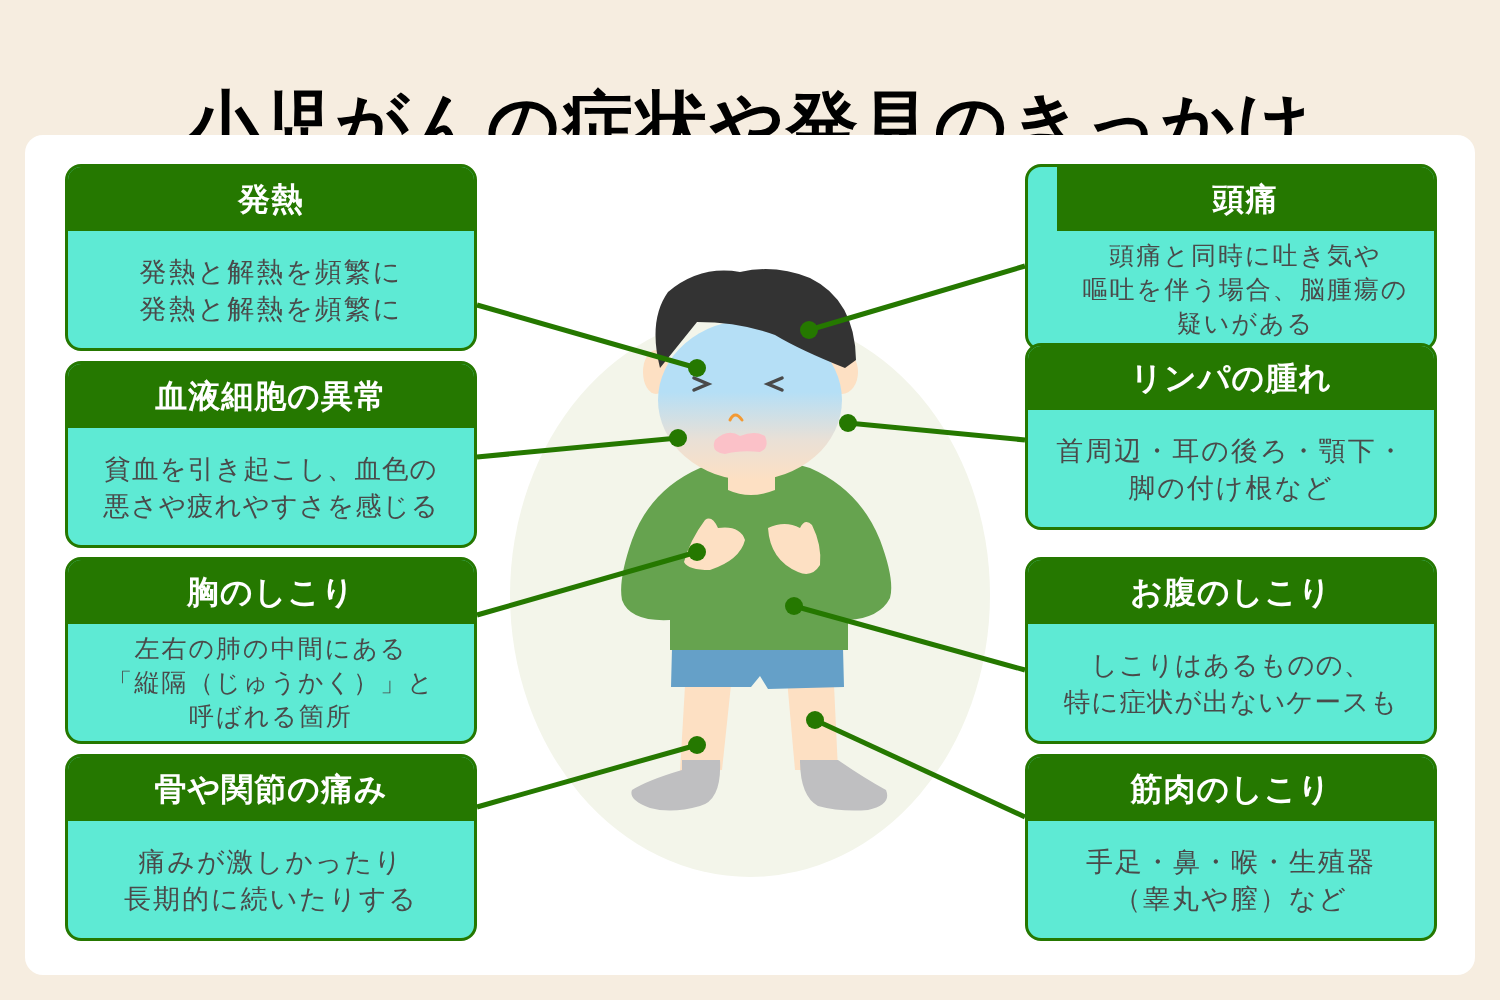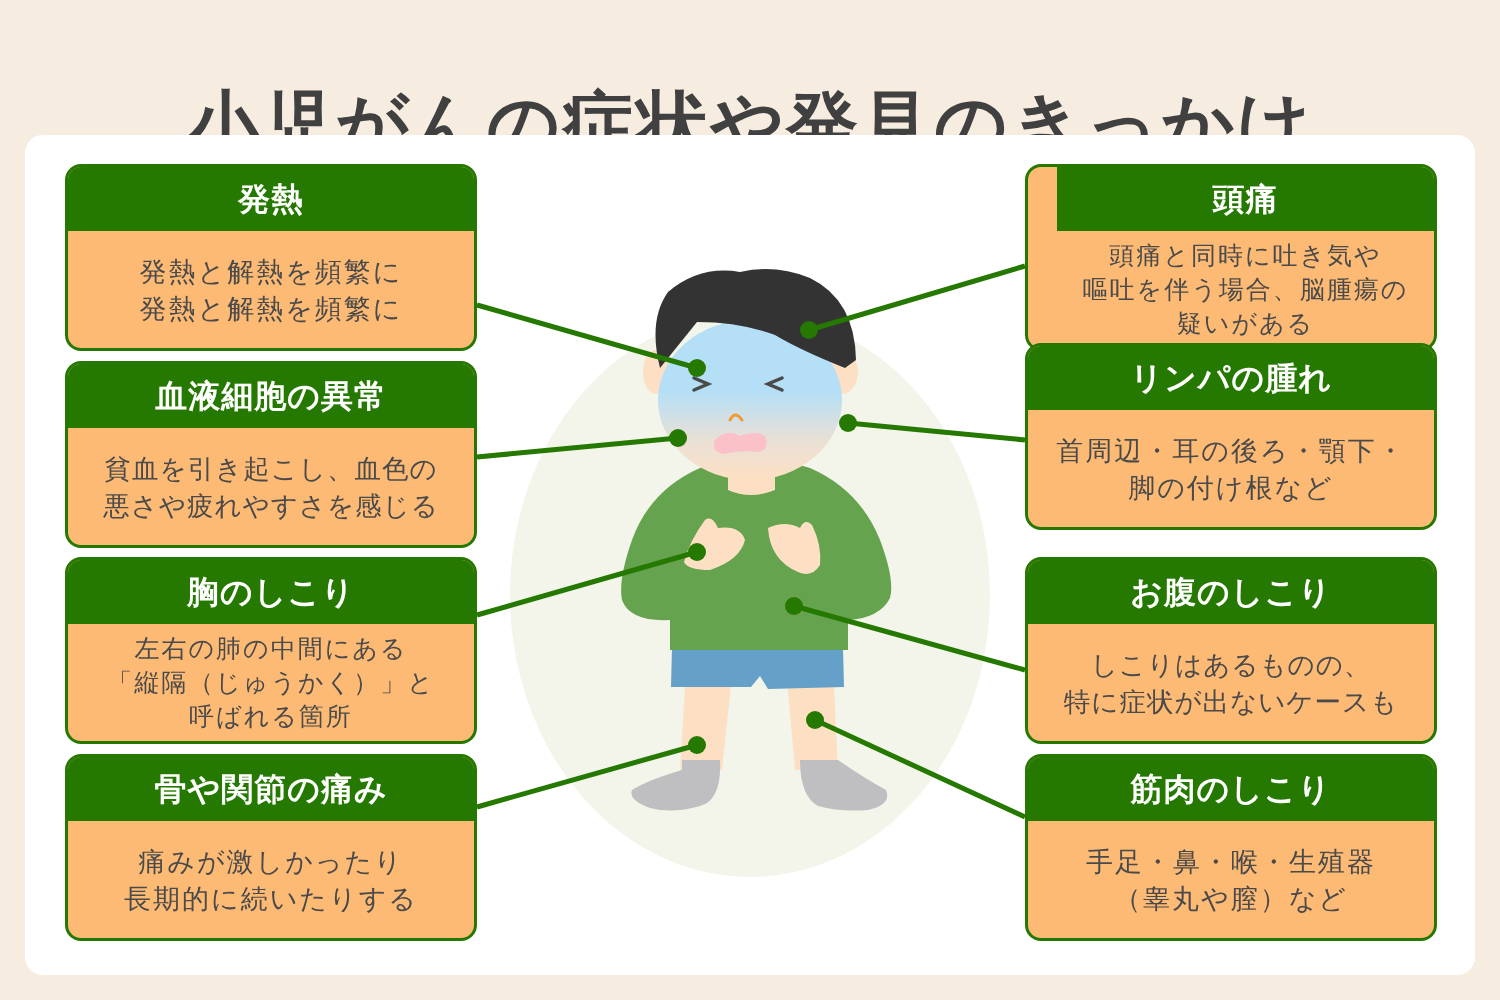--- a/index.html
+++ b/index.html
@@ -3,31 +3,31 @@
   <meta charset="utf-8">
   <style>
     html, body { margin: 0; padding: 0; }
     body {
       width: 1500px; height: 1000px; position: relative; overflow: hidden;
       background: #f6ede0;
       font-family: "DejaVu Sans", "Liberation Sans", sans-serif;
     }
     .title {
       position: absolute; left: 0; top: 28px; width: 1500px; text-align: center;
-      font-size: 72px; font-weight: bold; color: #404040; letter-spacing: 2px;
+      font-size: 72px; font-weight: bold; color: #000000; letter-spacing: 2px;
       line-height: 96px;
     }
     .panel {
       position: absolute; left: 25px; top: 135px; width: 1450px; height: 840px;
       background: #ffffff; border-radius: 18px;
     }
     .illus { position: absolute; left: 0; top: 0; width: 1500px; height: 1000px; }
     .card {
       position: absolute; width: 412px; box-sizing: border-box;
-      border: 3px solid #257800; border-radius: 16px; background: #fdba74; overflow: hidden;
+      border: 3px solid #257800; border-radius: 16px; background: #5eead4; overflow: hidden;
     }
     .card .head {
       background: #257800; color: #fff; text-align: center; font-weight: bold;
       font-size: 32px; height: 64px; line-height: 64px; letter-spacing: 1px;
     }
     .card .body {
       display: flex; align-items: center; justify-content: center; text-align: center;
       color: #4a4a4a; font-size: 27px; line-height: 37px; letter-spacing: 2px;
       padding: 0 10px; box-sizing: border-box;
     }

